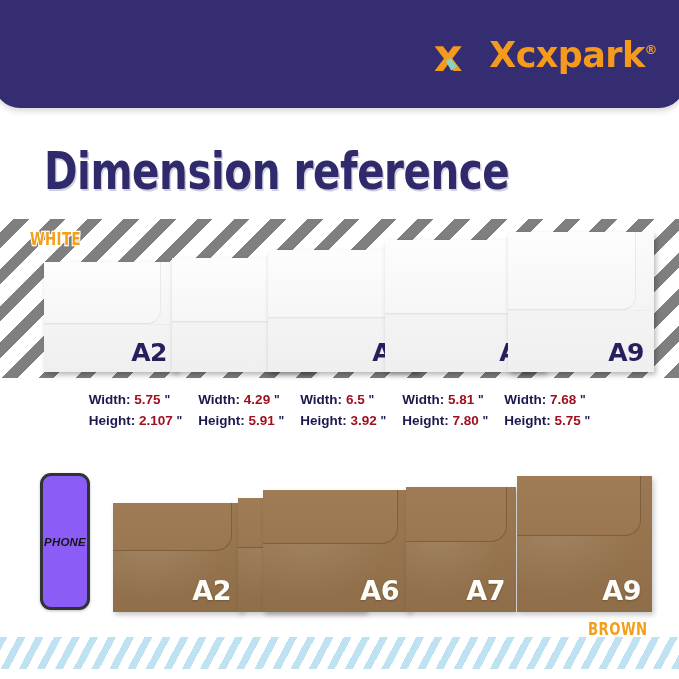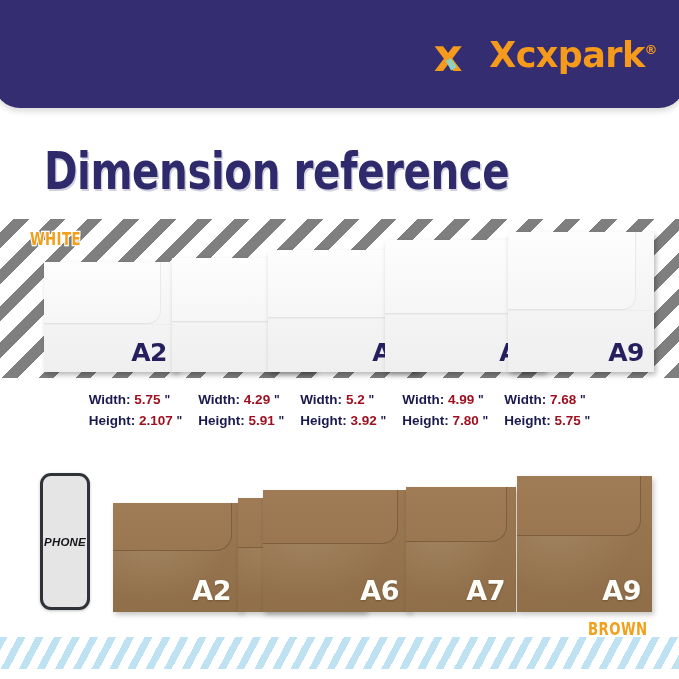--- a/index.html
+++ b/index.html
@@ -181,21 +181,21 @@
 
   
   .phone {
     position: absolute;
     left: 40px;
     top: 473px;
     width: 50px;
     height: 137px;
     border: 3px solid #2f3337;
     border-radius: 11px;
-    background: #e5e5e5;
+    background: #8b5cf6;
     box-sizing: border-box;
     box-shadow: 0 1px 3px rgba(0,0,0,0.25);
     display: flex;
     align-items: center;
     justify-content: center;
     text-align: right;
   }
   .phone-label {
     font-size: 11.5px;
     font-style: italic;
@@ -328,34 +328,34 @@
     <div>
       <span>Height:</span>
       <span class="dim-num">5.91</span>
       <span class="dim-unit">"</span>
     </div>
   </div>
 
   <div class="dim-col">
     <div>
       <span>Width:</span>
-      <span class="dim-num">5.2</span>
+      <span class="dim-num">6.5</span>
       <span class="dim-unit">"</span>
     </div>
     <div>
       <span>Height:</span>
       <span class="dim-num">3.92</span>
       <span class="dim-unit">"</span>
     </div>
   </div>
 
   <div class="dim-col">
     <div>
       <span>Width:</span>
-      <span class="dim-num">4.99</span>
+      <span class="dim-num">5.81</span>
       <span class="dim-unit">"</span>
     </div>
     <div>
       <span>Height:</span>
       <span class="dim-num">7.80</span>
       <span class="dim-unit">"</span>
     </div>
   </div>
 
   <div class="dim-col">

